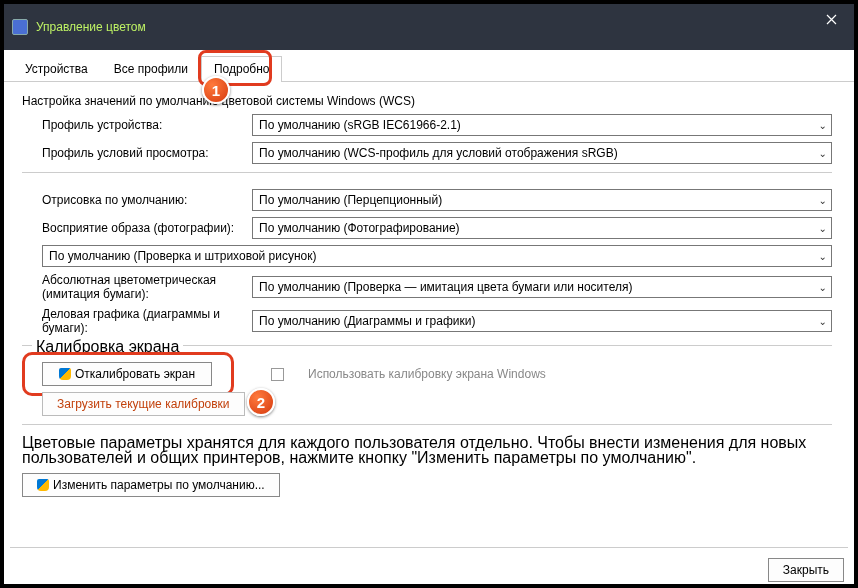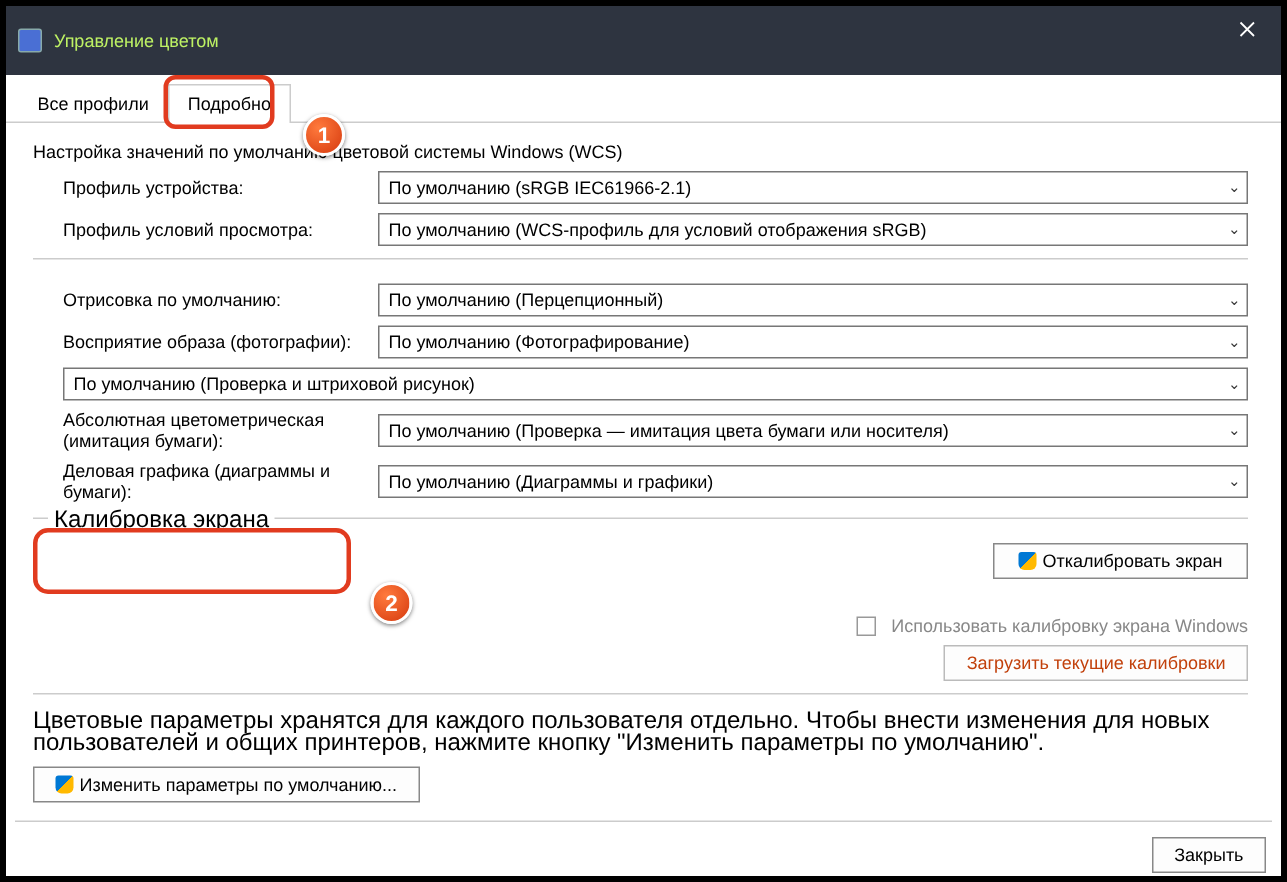--- a/index.html
+++ b/index.html
@@ -120,25 +120,24 @@
   .fieldset-line .legend {
     position: absolute;
     top: -8px;
     left: 10px;
     background: #fff;
     padding: 0 4px;
     font-size: 16px;
   }
   .calib-row {
     display: flex;
-    align-items: flex-end;
+    align-items: center;
     gap: 24px;
     margin-bottom: 6px;
     position: relative;
-    flex-direction: column;
   }
   .btn {
     border: 1px solid #888;
     background: #fdfdfd;
     padding: 4px 14px;
     font-size: 12px;
     display: inline-flex;
     align-items: center;
     gap: 4px;
     height: 24px;
@@ -147,21 +146,21 @@
   .btn.disabled { color: #c2410c; border-color: #bbb; }
   .shield {
     display: inline-block;
     width: 12px; height: 12px;
     background: linear-gradient(135deg,#0078d4 50%,#ffb900 50%);
     border-radius: 2px 2px 4px 4px;
   }
   .checkbox {
     display: flex;
     align-items: center;
-    gap: 10px;
+    gap: 24px;
     color: #888;
     padding-left: 35px;
   }
   .checkbox-box {
     width: 13px; height: 13px;
     border: 1px solid #999;
     background: #fff;
   }
   .calib-highlight {
     position: absolute;
@@ -212,20 +211,21 @@
   <span class="titlebar-icon"></span>
   <span class="titlebar-title">Управление цветом</span>
   <div class="close-btn">
     <svg width="11" height="11" viewBox="0 0 11 11">
         <path d="M1 1 L10 10 M10 1 L1 10" stroke="#fff" stroke-width="1.2"></path>
       </svg>
   </div>
 </div>
 
 <div class="tabs">
+  <div class="tab">Устройства</div>
   <div class="tab">Все профили</div>
   <div class="tab active" style="position:relative">
     <span>Подробно</span>
     <div class="tab-highlight"></div>
   </div>
 </div>
 
 <div class="marker" style="top:76px; left:202px;">1</div>
 
 <div class="content">

